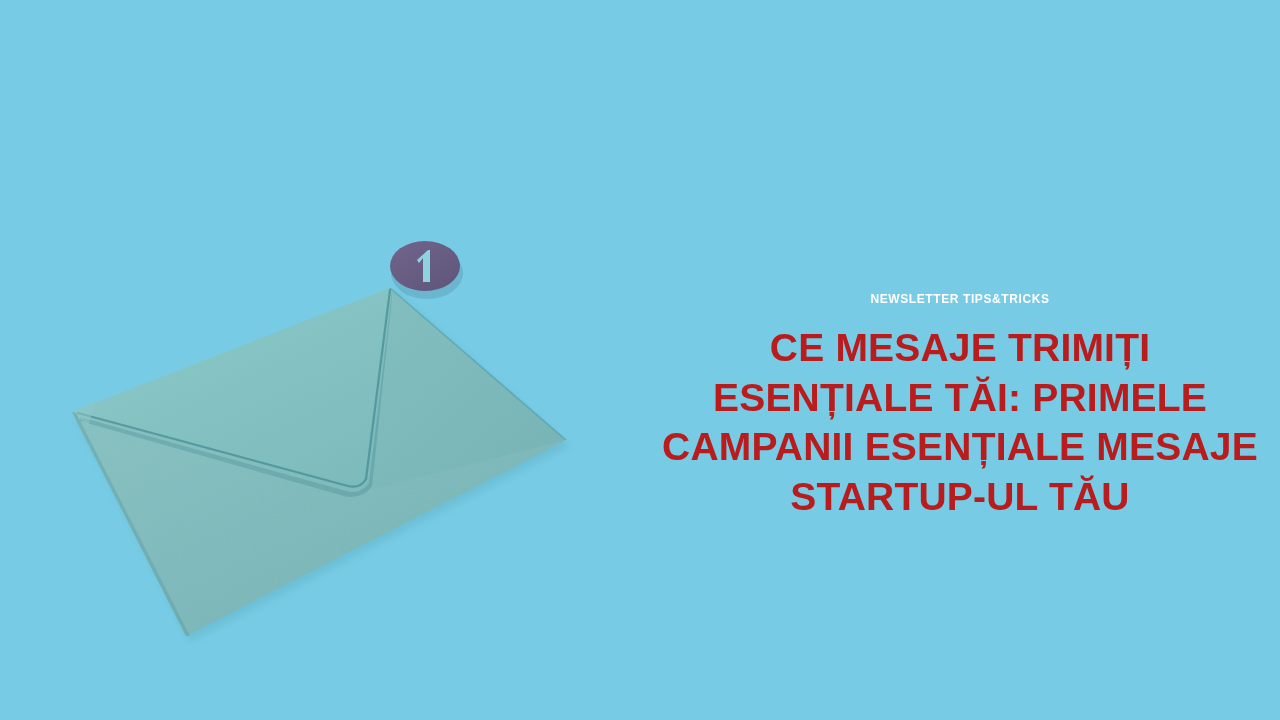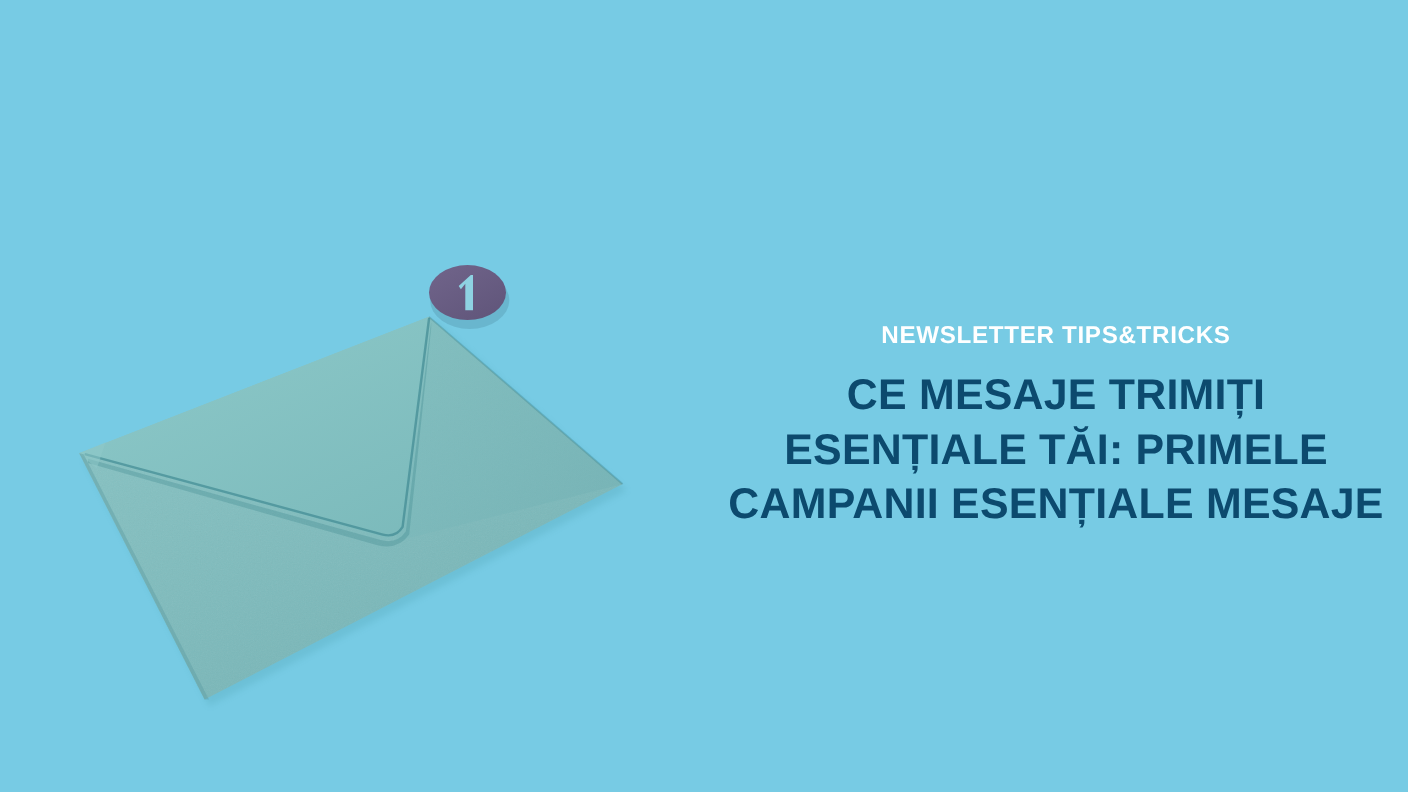--- a/index.html
+++ b/index.html
@@ -37,35 +37,35 @@
 
   #text-block {
     position:absolute;
     left:640px; top:292px;
     width:640px;
     text-align:center;
     color:#ffffff;
   }
 
   #kicker {
-    font-size:22px;
+    font-size:12px;
     font-weight:bold;
     letter-spacing:0.6px;
     line-height:1.2;
     color:#ffffff;
     white-space:nowrap;
   }
 
   #headline {
     margin-top:17px;
     font-size:39px;
     font-weight:bold;
     line-height:1.27;
     letter-spacing:0.2px;
-    color:#0c4a6e;
+    color:#b91c1c;
   }
 
   .hl-line { display:block; white-space:nowrap; }
 </style>
 </head>
 <body>
 
 <div id="stage">
 
   <div id="envelope-photo">
@@ -144,17 +144,18 @@
   </div>
 
   <div id="text-block">
 
     <div id="kicker">NEWSLETTER TIPS&amp;TRICKS</div>
 
     <div id="headline">
       <span class="hl-line">CE MESAJE TRIMIȚI</span>
       <span class="hl-line">ESENȚIALE TĂI: PRIMELE</span>
       <span class="hl-line">CAMPANII ESENȚIALE MESAJE</span>
+      <span class="hl-line">STARTUP-UL TĂU</span>
     </div>
 
   </div>
 
 </div>
 
 </body></html>

